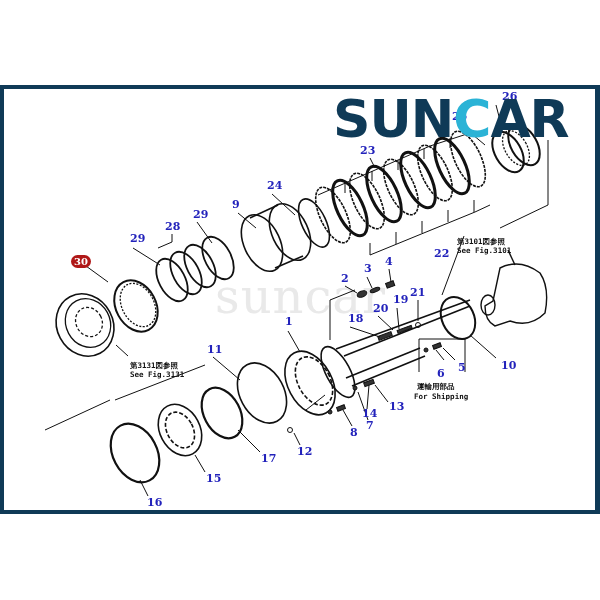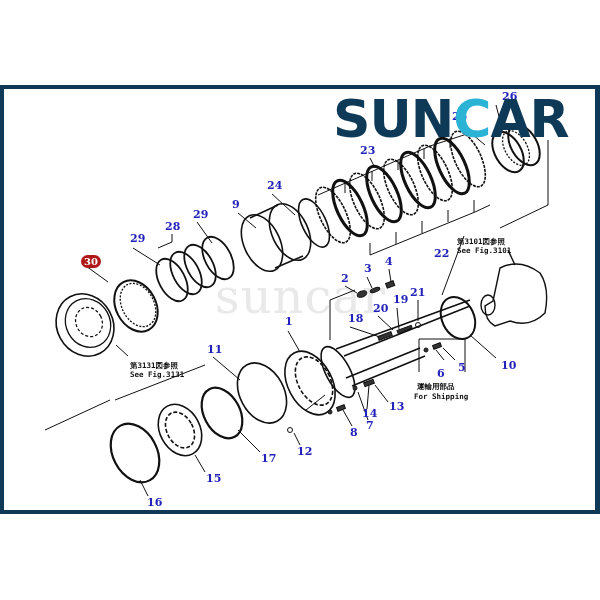--- a/index.html
+++ b/index.html
@@ -4,21 +4,21 @@
 <style>
   html, body { margin:0; padding:0; background:#ffffff; }
   body { width:600px; height:600px; position:relative; overflow:hidden; font-family:"DejaVu Sans", sans-serif; }
   .frame { position:absolute; left:0; top:85px; width:600px; height:429px; box-sizing:border-box; border:4px solid #0f3a57; border-right-width:5px; background:#ffffff; }
   svg.diagram { position:absolute; left:0; top:0; width:600px; height:600px; }
   .lbl { font-family:"DejaVu Serif", serif; font-weight:bold; font-size:11px; fill:#2222bb; }
   .note { font-family:"DejaVu Sans Mono", monospace; font-size:7.5px; fill:#111; font-weight:bold; }
   .logo { position:absolute; left:333px; top:93px; font-family:"DejaVu Sans", sans-serif; font-weight:bold; font-size:52px; letter-spacing:-1px; color:#0f3a57; line-height:1; }
   .logo .c { color:#2bb3d6; }
   .watermark { position:absolute; left:215px; top:268px; font-family:"DejaVu Serif", serif; font-size:48px; color:#e9e9e9; letter-spacing:1px; }
-  .badge30 { position:absolute; left:81px; top:255px; width:20px; height:13px; border-radius:7px; background:#b01818; color:#fff; font-family:"DejaVu Serif", serif; font-weight:bold; font-size:10px; text-align:center; line-height:13px; }
+  .badge30 { position:absolute; left:71px; top:255px; width:20px; height:13px; border-radius:7px; background:#b01818; color:#fff; font-family:"DejaVu Serif", serif; font-weight:bold; font-size:10px; text-align:center; line-height:13px; }
 </style>
 </head>
 <body>
 
 <div class="frame"></div>
 
 <div class="watermark">suncar</div>
 
 <svg class="diagram" viewBox="0 0 600 600" xmlns="http://www.w3.org/2000/svg">
   <g stroke="#111" fill="none" stroke-width="1.3">

